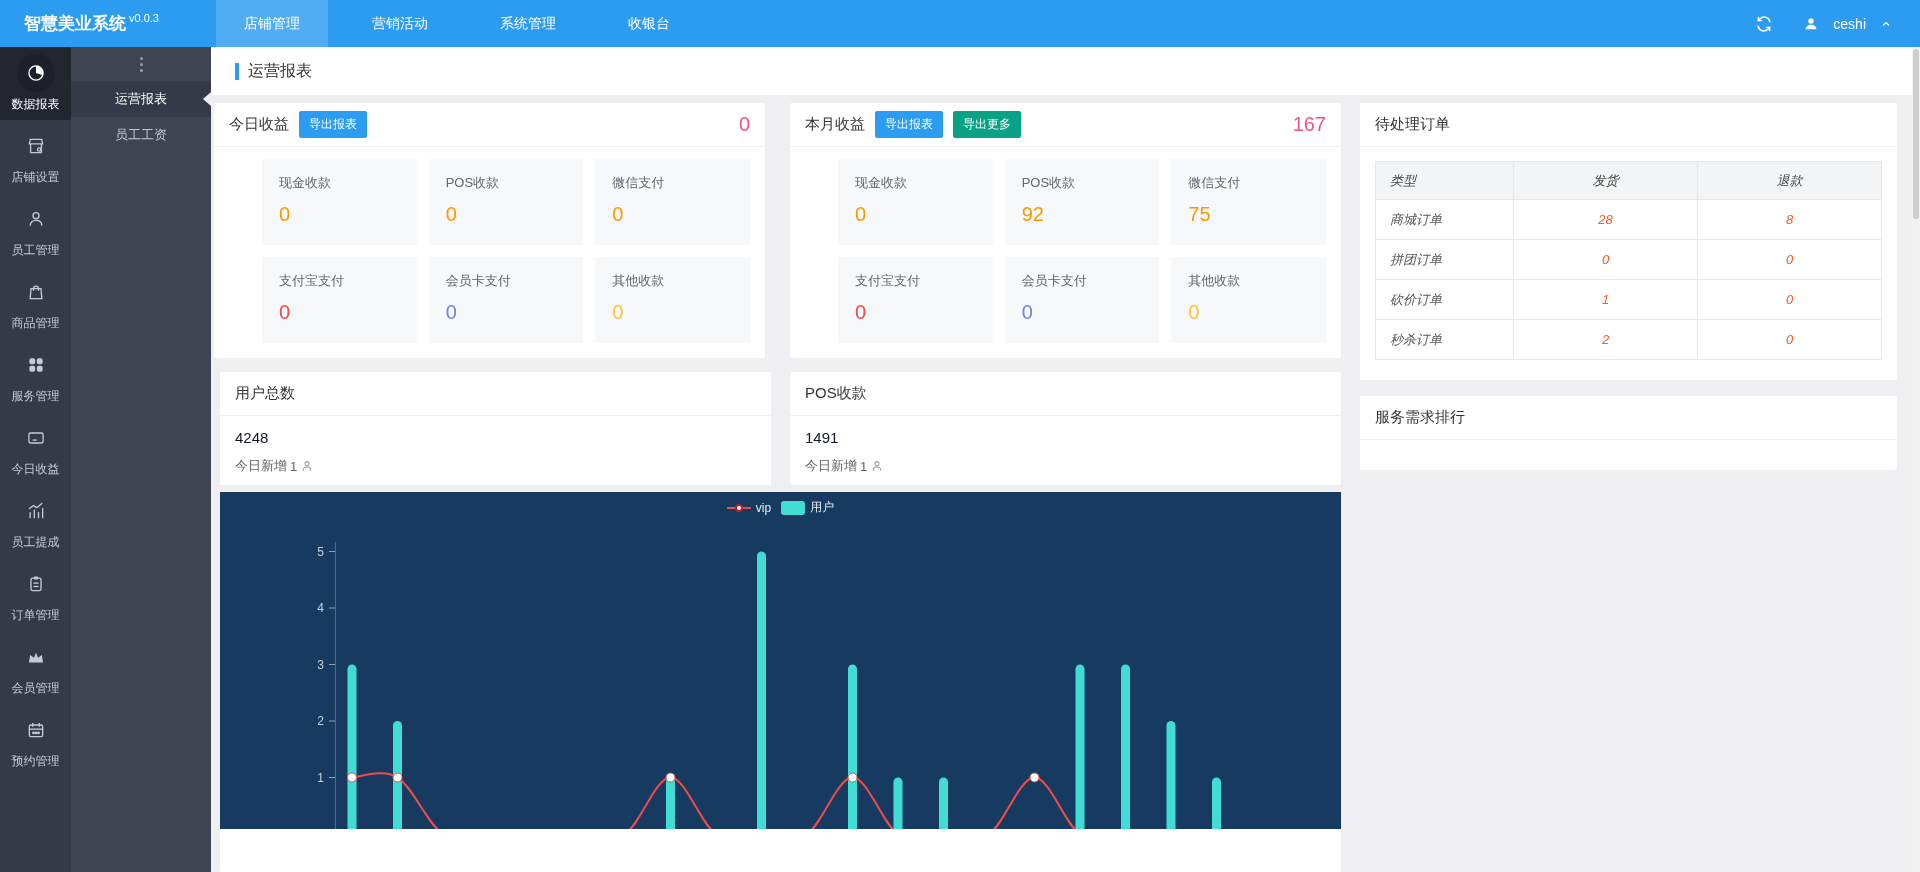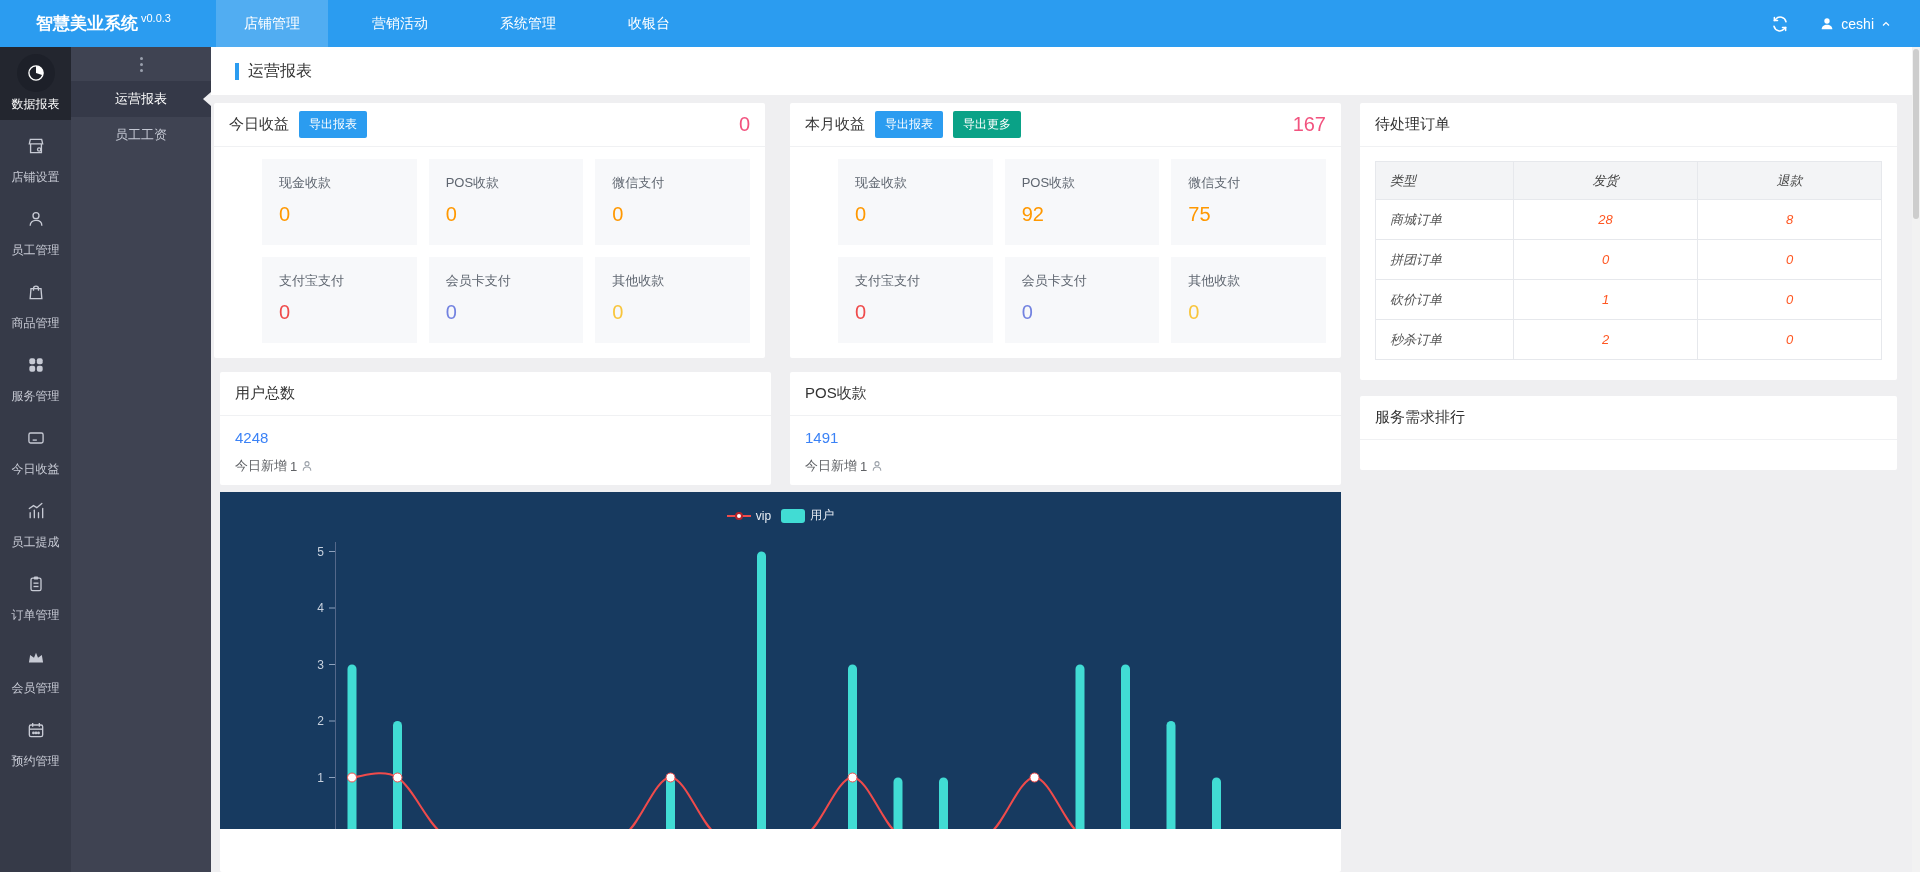--- a/index.html
+++ b/index.html
@@ -1,28 +1,28 @@
 <!DOCTYPE html>
 <html><head>
 <meta charset="utf-8">
 <style>
   * { margin:0; padding:0; box-sizing:border-box; }
   html,body { width:1920px; height:872px; overflow:hidden; }
   body { font-family:"Liberation Sans","DejaVu Sans",sans-serif; background:#efeff1; position:relative; }
 
   
   .header { position:absolute; top:0; left:0; width:1920px; height:47px; background:#2b9cf0; display:flex; align-items:center; color:#fff; z-index:20; }
-  .logo { width:200px; padding-left:36px; font-size:17px; font-weight:bold; white-space:nowrap; }
+  .logo { width:200px; padding-left:24px; font-size:17px; font-weight:bold; white-space:nowrap; }
   .logo sup { font-size:11px; font-weight:normal; margin-left:3px; }
   .nav-tabs { display:flex; height:100%; }
   .nav-tab { padding:0 28px; line-height:47px; font-size:14px; cursor:pointer;margin-left:16px; }
   .nav-tab.active { background:rgba(255,255,255,.18); }
   .header-right { margin-left:auto; display:flex; align-items:center; gap:30px; padding-right:28px; }
   .icon-btn { display:flex; align-items:center; cursor:pointer; }
-  .user-chip { display:flex; align-items:center; gap:6px; font-size:14px; cursor:pointer; }
+  .user-chip { display:flex; align-items:center; gap:14px; font-size:14px; cursor:pointer; }
 
   
   .rail { position:absolute; top:47px; left:0; bottom:0; width:71px; background:#363a48; z-index:10; }
   .rail-item { height:73px; display:flex; flex-direction:column; align-items:center; justify-content:center; gap:4px; color:#c7cad4; font-size:12px; cursor:pointer; }
   .rail-item .badge { width:38px; height:38px; display:flex; align-items:center; justify-content:center; border-radius:50%; }
   .rail-item.active { background:#23262f; color:#fff; }
   .rail-item.active .badge { background:#1d2029; }
 
   
   .submenu { position:absolute; top:47px; left:71px; bottom:0; width:140px; background:#3f4352; z-index:10; }
@@ -60,27 +60,27 @@
   .tile-value { font-size:20px; margin-top:11px; }
 
   .ptable { margin:14px 15px 0 15px; width:507px; border-collapse:collapse; font-size:13px;font-style:italic; }
   .ptable th { background:#f3f4f6; color:#444; font-weight:normal; height:38px; }
   .ptable td { height:40px; color:#555; }
   .ptable th, .ptable td { border:1px solid #e6e8ec; text-align:center; }
   .ptable th:first-child, .ptable td:first-child { text-align:left; padding-left:14px; width:138px; }
   .ptable td.num { color:#ff5722; }
 
   .stat-body { padding:13px 15px; }
-  .stat-value { font-size:15px; color:#3b82f6; }
+  .stat-value { font-size:15px; color:#0f172a; }
   .stat-new { margin-top:11px; font-size:13px; color:#606266; display:flex; align-items:center; gap:3px; }
 
   
   .chart-dark { position:relative; height:337px; background:#173a60; overflow:hidden; }
   .chart-legend { position:absolute; top:7px; left:0; width:100%; display:flex; justify-content:center; align-items:center; gap:10px; color:#e8edf4; font-size:12px; z-index:2; }
-  .lg-item { display:flex; align-items:center; gap:5px; cursor:pointer;margin-top:8px; }
+  .lg-item { display:flex; align-items:center; gap:5px; cursor:pointer; }
   .lg-line { position:relative; width:24px; height:2px; background:#f04b4b; }
   .lg-line i { position:absolute; left:50%; top:50%; transform:translate(-50%,-50%); width:8px; height:8px; background:#fff; border:2px solid #b5252b; border-radius:50%; }
   .lg-rect { width:24px; height:14px; background:#41dcd4; border-radius:3px; }
   #chart-svg { position:absolute; left:0; top:0; }
 
   
   .vscroll { position:absolute; right:0; top:0; bottom:0; width:8px; background:#f2f2f2; z-index:5; }
   .vscroll-thumb { position:absolute; top:2px; left:1px; width:6px; height:170px; background:#cdcdcd; border-radius:3px; cursor:pointer; }
 
   svg.ic { display:block; }

